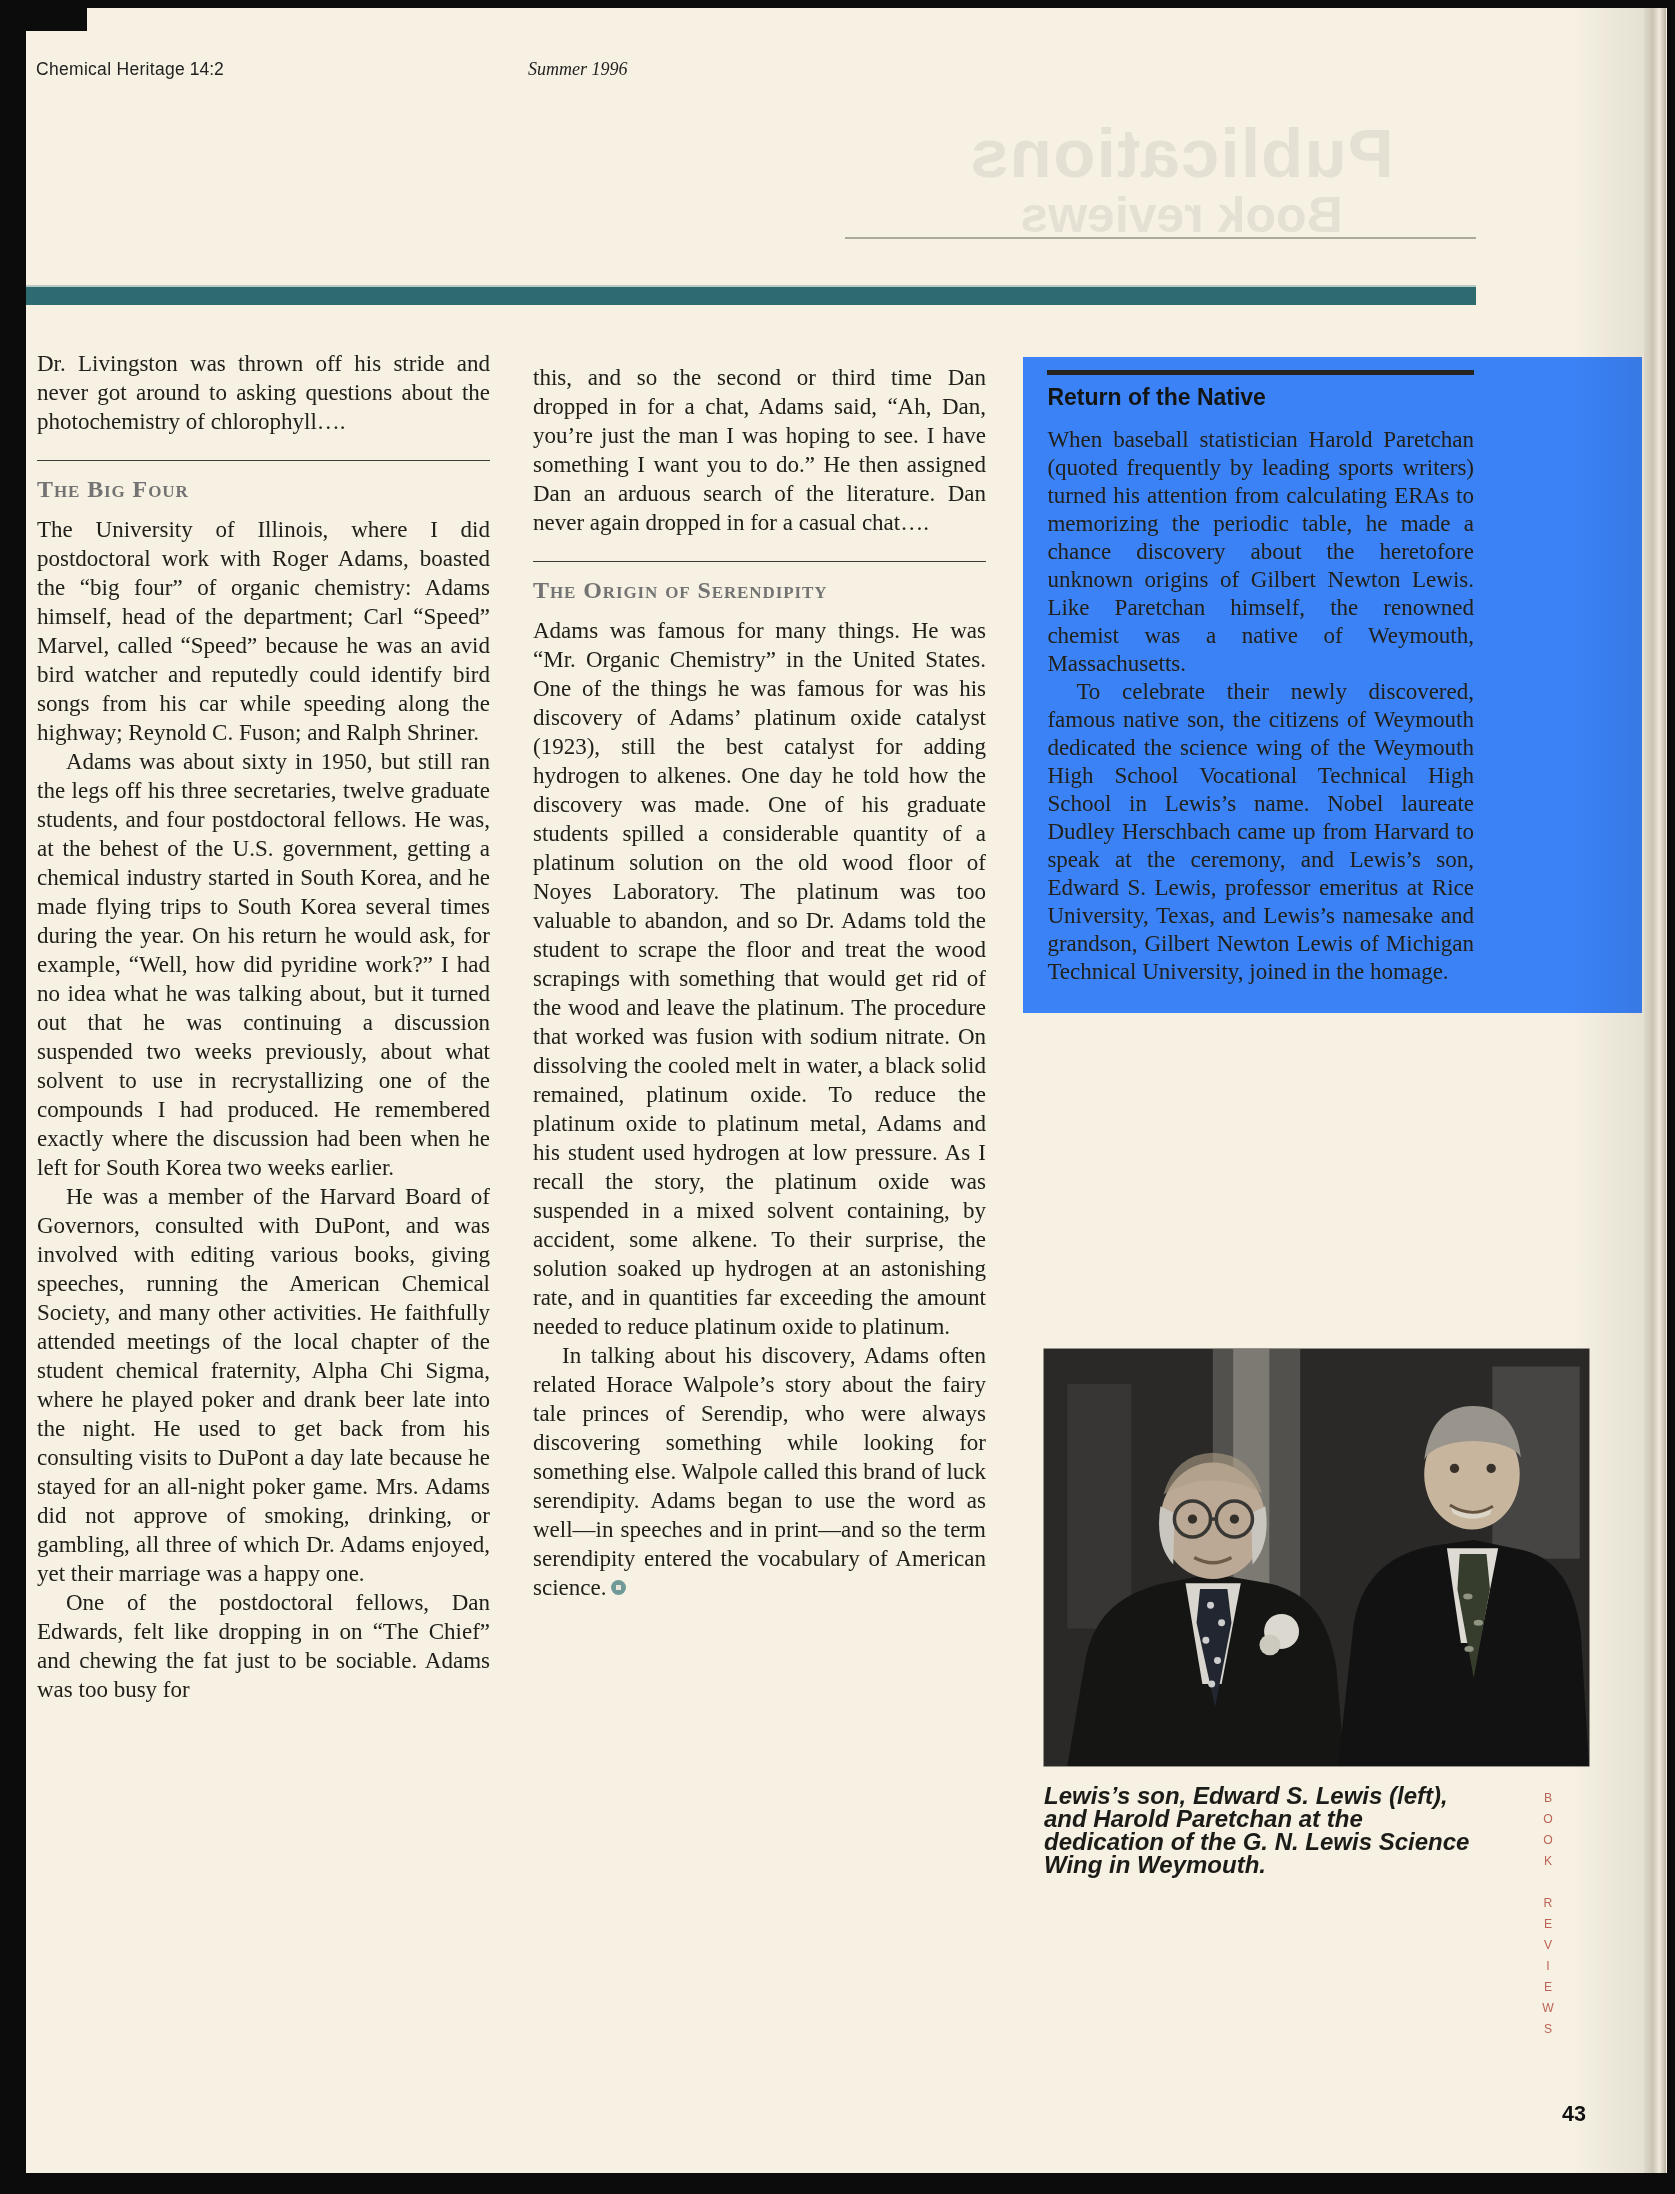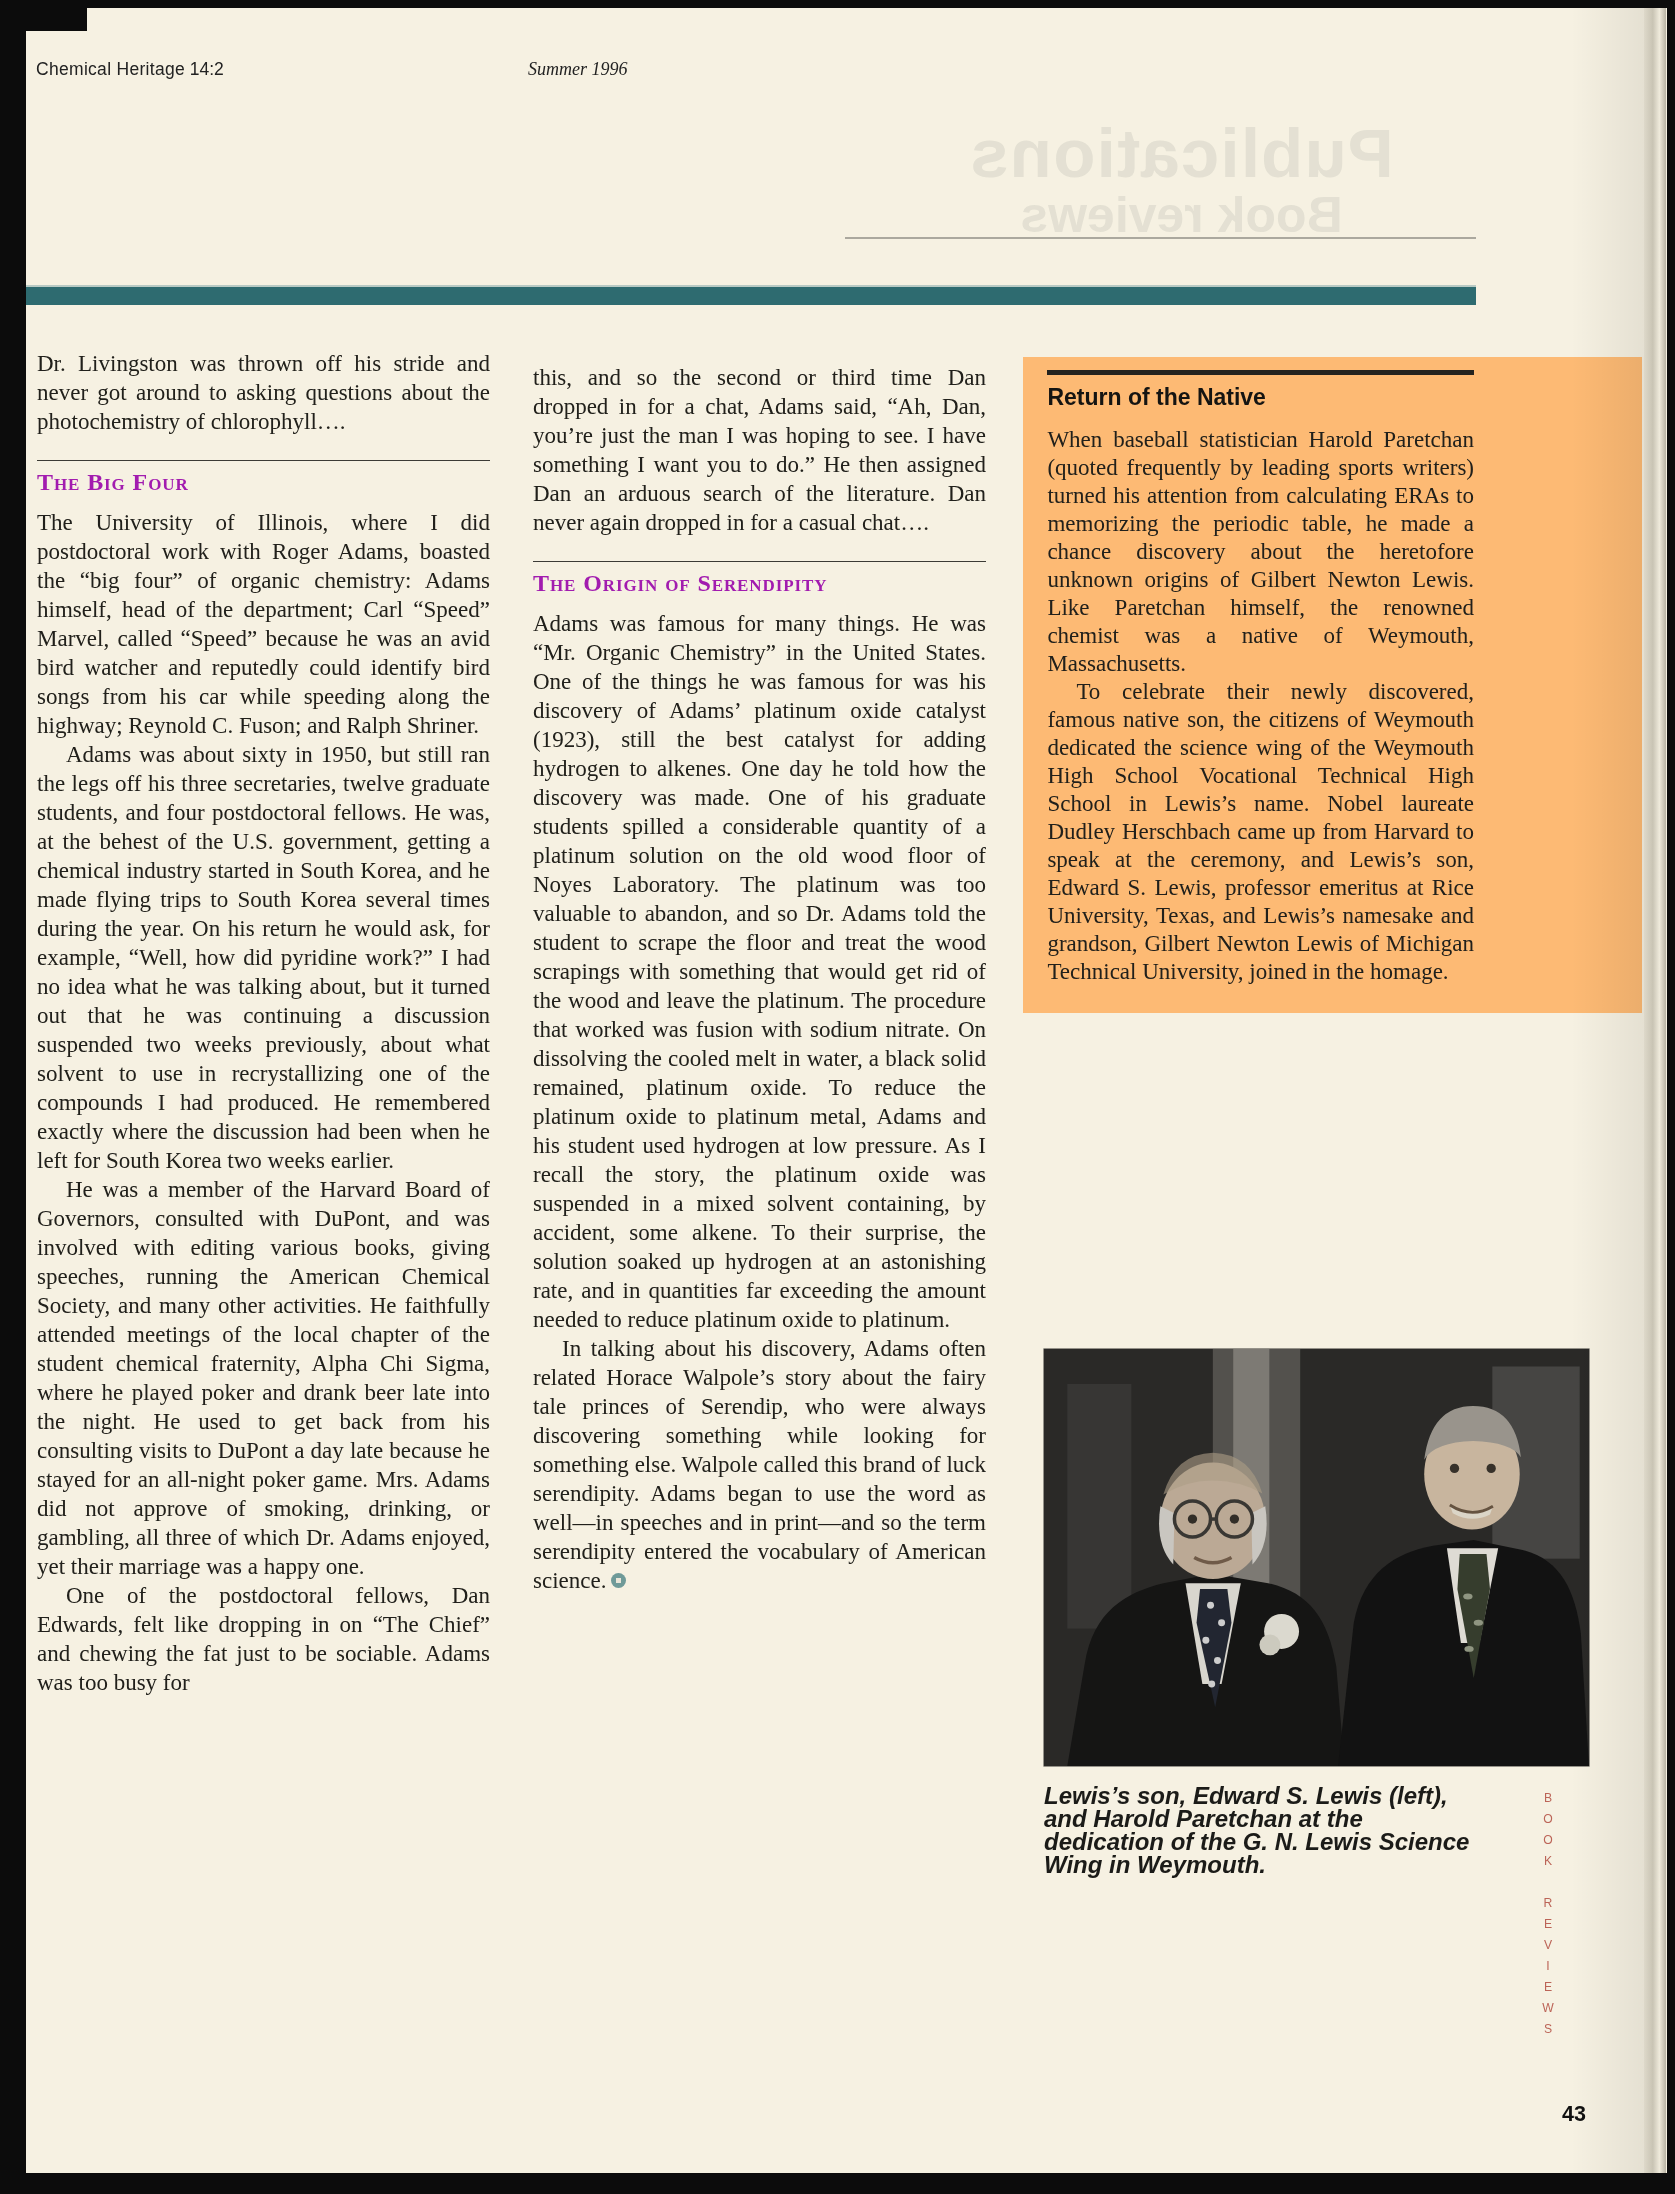--- a/index.html
+++ b/index.html
@@ -39,33 +39,33 @@
 
   .tealbar { position:absolute; left:25.6px; top:287px; width:1450px; height:18px; background:#2e6b70; }
   .tealbar-hi { position:absolute; left:25.6px; top:285px; width:1450px; height:2.9px; background:#7ba4a6; opacity:.5; }
 
   
   .col { position:absolute; top:349px; width:453px; }
   .col1 { left:37px; }
   .col2 { left:533px;margin-top:14px; }
   .col p { font-size:23px; line-height:29px; text-align:justify; color:#21201b; }
   .col p.indent { text-indent:29px; }
-  .kicker { border-top:1.7px solid #3c3b35; margin-top:24.4px; margin-bottom:11.6px; padding-top:8px;
+  .kicker { border-top:1.7px solid #3c3b35; margin-top:24.4px; margin-bottom:11.6px; padding-top:15px;
     font-family:"Liberation Serif", serif; font-weight:bold; font-variant:small-caps;
-    font-size:24px; letter-spacing:0.9px; color:#a21caf; }
+    font-size:24px; letter-spacing:0.9px; color:#737373; }
   .signature { margin-top:24.4px; }
   .sig-name { font-family:"Liberation Sans", sans-serif; font-weight:bold; font-size:19px; color:#1c1c1a; }
   .sig-affil { font-style:italic; font-size:19px; margin-top:3.5px; color:#2a2925; }
   .end-marker { display:inline-block; width:15px; height:15px; border-radius:50%;
     background:radial-gradient(circle at 50% 50%, #e9e5d8 0 2.9px, #6f9a98 2.9px); vertical-align:baseline;
     margin-left:4.7px; }
 
   
   .sidebar { position:absolute; left:1023px; top:357px; width:619px;
-    background:#fdba74; padding:12.8px 168px 27px 24.4px; }
+    background:#3b82f6; padding:12.8px 168px 27px 24.4px; }
   .sidebar .rule { width:100%; height:5.2px; background:#24231f; margin-bottom:9.3px; }
   .sidebar h2 { font-family:"Liberation Sans", sans-serif; font-weight:bold;
     font-size:23px; color:#141412; margin-bottom:15px; }
   .sidebar p { font-size:23px; line-height:28px; text-align:justify; color:#21201b; }
   .sidebar p.indent { text-indent:29px; }
 
   
   .photo { position:absolute; left:1044px; top:1349px; width:545px; height:417px;
     background:#262624; box-shadow:0 0 0 0.6px #55544e; }
   .photo svg { display:block; width:100%; height:100%; }

